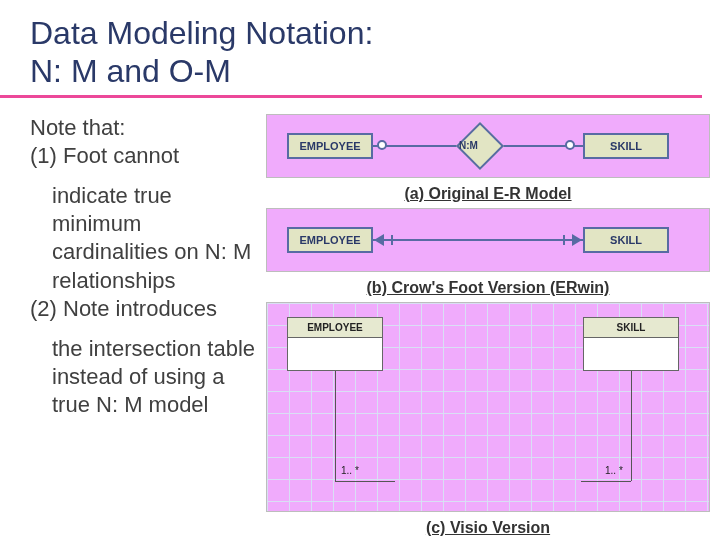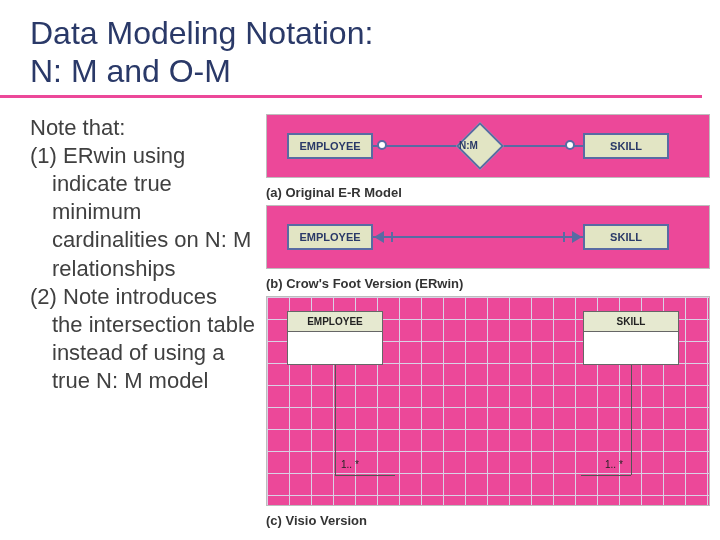--- a/index.html
+++ b/index.html
@@ -25,40 +25,42 @@
   .content {
     display: flex;
     padding: 16px 10px 0 30px;
   }
   .left-col {
     width: 232px;
     font-size: 22px;
     color: #404040;
     line-height: 1.28;
   }
-  .left-col .sub { padding-left: 22px; }
+  .left-col .sub { padding-left: 22px; margin-top: 12px; }
   .right-col {
     flex: 1;
     position: relative;
     padding-left: 4px;
   }
   .panel {
     border: 1px solid #bdbdbd;
-    background: #ec4899;
+    background: #f0abfc;
     margin-bottom: 4px;
     position: relative;
   }
   .panel-a { height: 64px; }
   .panel-b { height: 64px; }
   .panel-c { height: 210px; }
   .caption {
-    font-size: 13px;
+    text-align: center;
+    font-size: 16px;
     font-weight: bold;
     color: #333;
     padding: 3px 0 5px 0;
+    text-decoration: underline;
   }
   .entity {
     position: absolute;
     border: 2px solid #586ba3;
     background: #e2e5c4;
     text-align: center;
     font-size: 11px;
     font-weight: bold;
     color: #2a3968;
     display: flex;
@@ -156,21 +158,21 @@
   <h1>
     <span>Data Modeling Notation:</span><br>
     <span>N: M and O-M</span>
   </h1>
 </div>
 
 <div class="content">
   <div class="left-col">
     <div>Note that:</div>
     <div>
-      <span>(1) </span><span>ERwin using</span>
+      <span>(1) </span><span>Foot cannot</span>
       <div class="sub">indicate true minimum cardinalities on N: M relationships</div>
     </div>
     <div>
       <span>(2) </span><span>Note introduces</span>
       <div class="sub">the intersection table instead of using a true N: M model</div>
     </div>
   </div>
 
   <div class="right-col">
 

